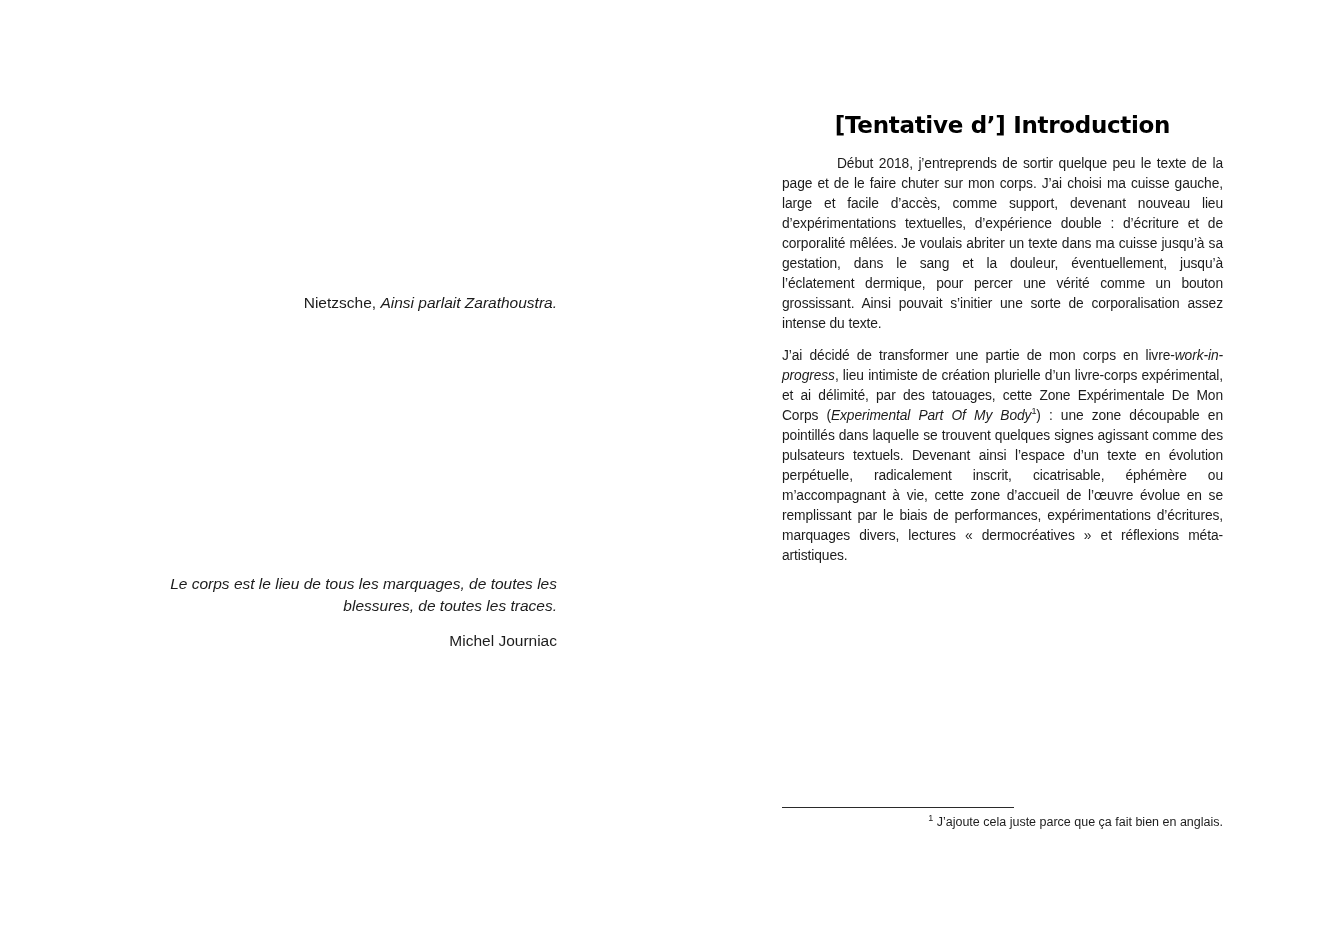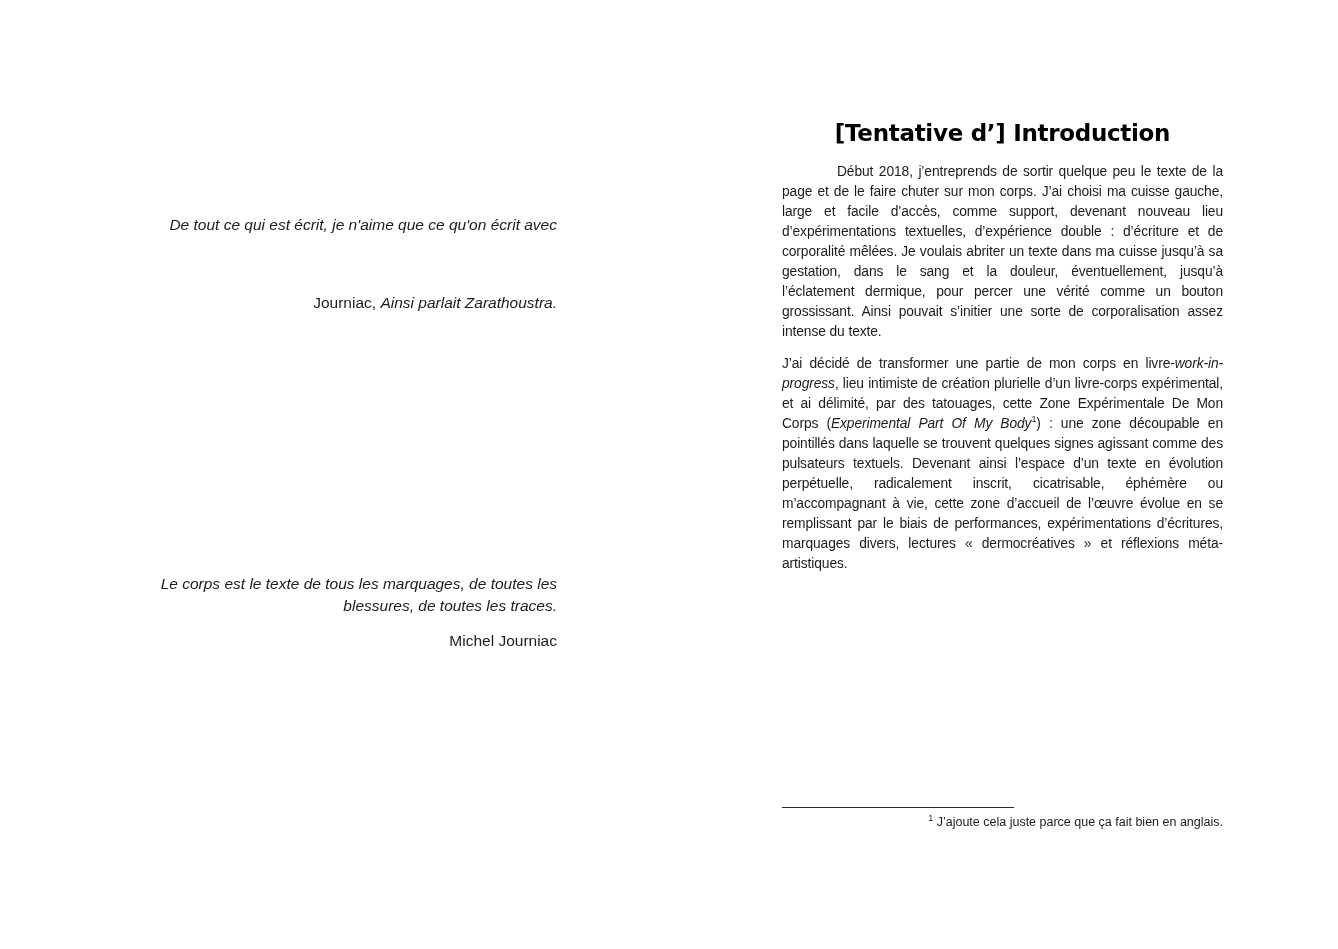--- a/index.html
+++ b/index.html
@@ -41,21 +41,21 @@
     left: 782px; top: 110px; width: 441px;
   }
   h1.chapter-title {
     font-family: "DejaVu Sans", "Liberation Sans", sans-serif;
     font-weight: bold;
     font-size: 23px;
     line-height: 30px;
     letter-spacing: -0.3px;
     text-align: center;
     color: #000000;
-    margin: 8px 0 14px 0;
+    margin: 0 0 14px 0;
   }
   .para {
     font-size: 13.8px;
     line-height: 20px;
     letter-spacing: -0.1px;
     text-align: justify;
     margin: 12px 0 12px 0;
     color: #1c1c1c;
   }
   .para.indent { text-indent: 55px; }
@@ -82,27 +82,26 @@
     text-align: right;
   }
 </style>
 </head>
 <body>
 
 <div>
 
   <div>
     <div class="abs epigraph epigraph-1">
-        <div>De tout ce qui est écrit, je n'aime que ce qu'on écrit avec</div>
       </div>
 
-    <div class="abs attribution attribution-1"><span>Journiac, </span><i>Ainsi parlait Zarathoustra.</i></div>
+    <div class="abs attribution attribution-1"><span>Nietzsche, </span><i>Ainsi parlait Zarathoustra.</i></div>
 
     <div class="abs epigraph epigraph-2">
-        <div>Le corps est le texte de tous les marquages, de toutes les</div>
+        <div>Le corps est le lieu de tous les marquages, de toutes les</div>
         <div>blessures, de toutes les traces.</div>
       </div>
 
     <div class="abs attribution attribution-2">Michel Journiac</div>
   </div>
 
   <div class="abs right-col">
     <h1 class="chapter-title">[Tentative d’] Introduction</h1>
 
     <div>

